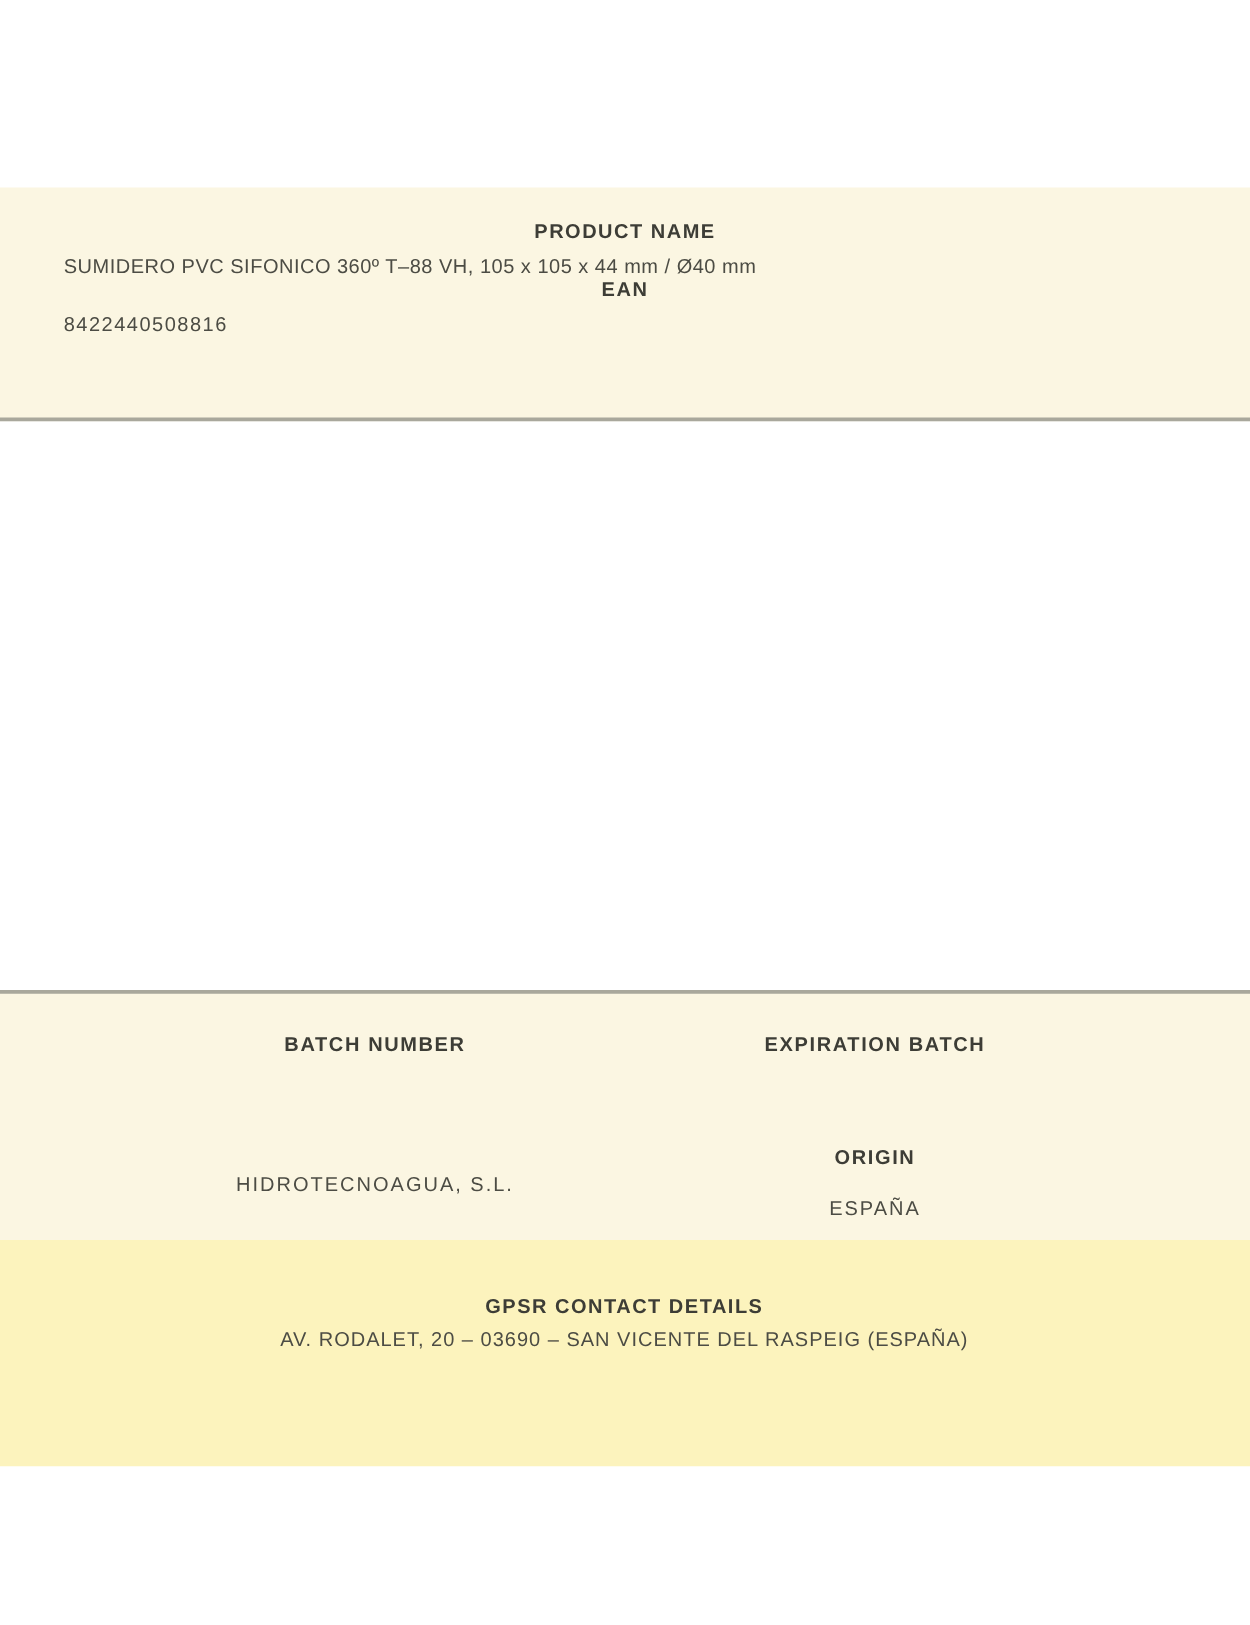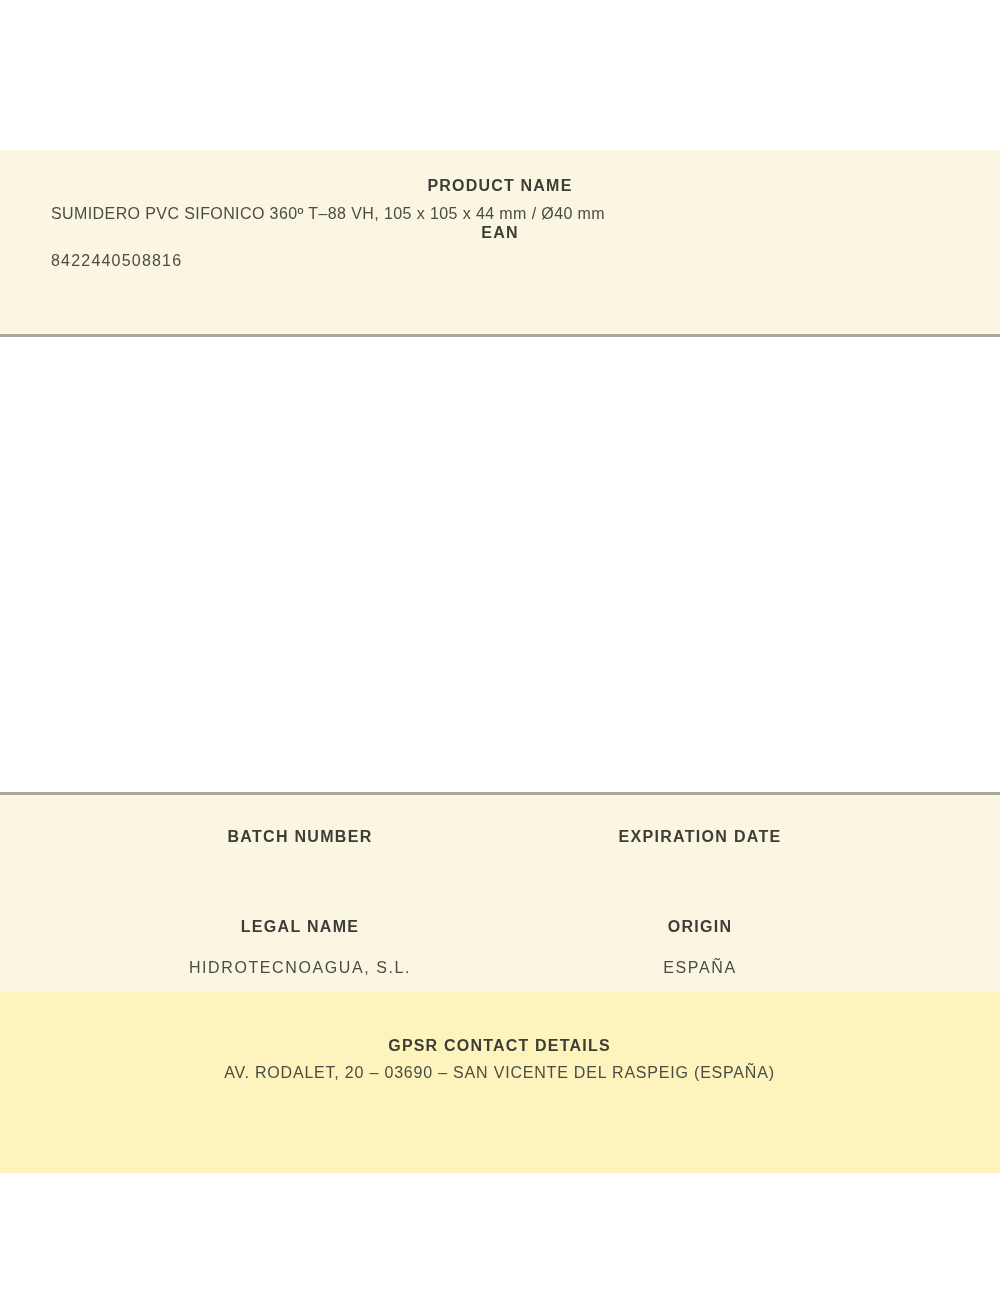--- a/index.html
+++ b/index.html
@@ -100,24 +100,23 @@
       <div class="value value-ean">8422440508816</div>
     </div>
   </section>
 
   <section class="band band-batch">
     <div class="batch-grid">
       <div class="cell">
         <div class="label">BATCH NUMBER</div>
       </div>
       <div class="cell">
-        <div class="label">EXPIRATION DATE</div>
+        <div class="label">EXPIRATION BATCH</div>
       </div>
       <div class="cell">
-        <div class="label">LEGAL NAME</div>
         <div class="value">HIDROTECNOAGUA, S.L.</div>
       </div>
       <div class="cell">
         <div class="label">ORIGIN</div>
         <div class="value">ESPAÑA</div>
       </div>
     </div>
   </section>
 
   <section class="band band-gpsr">

